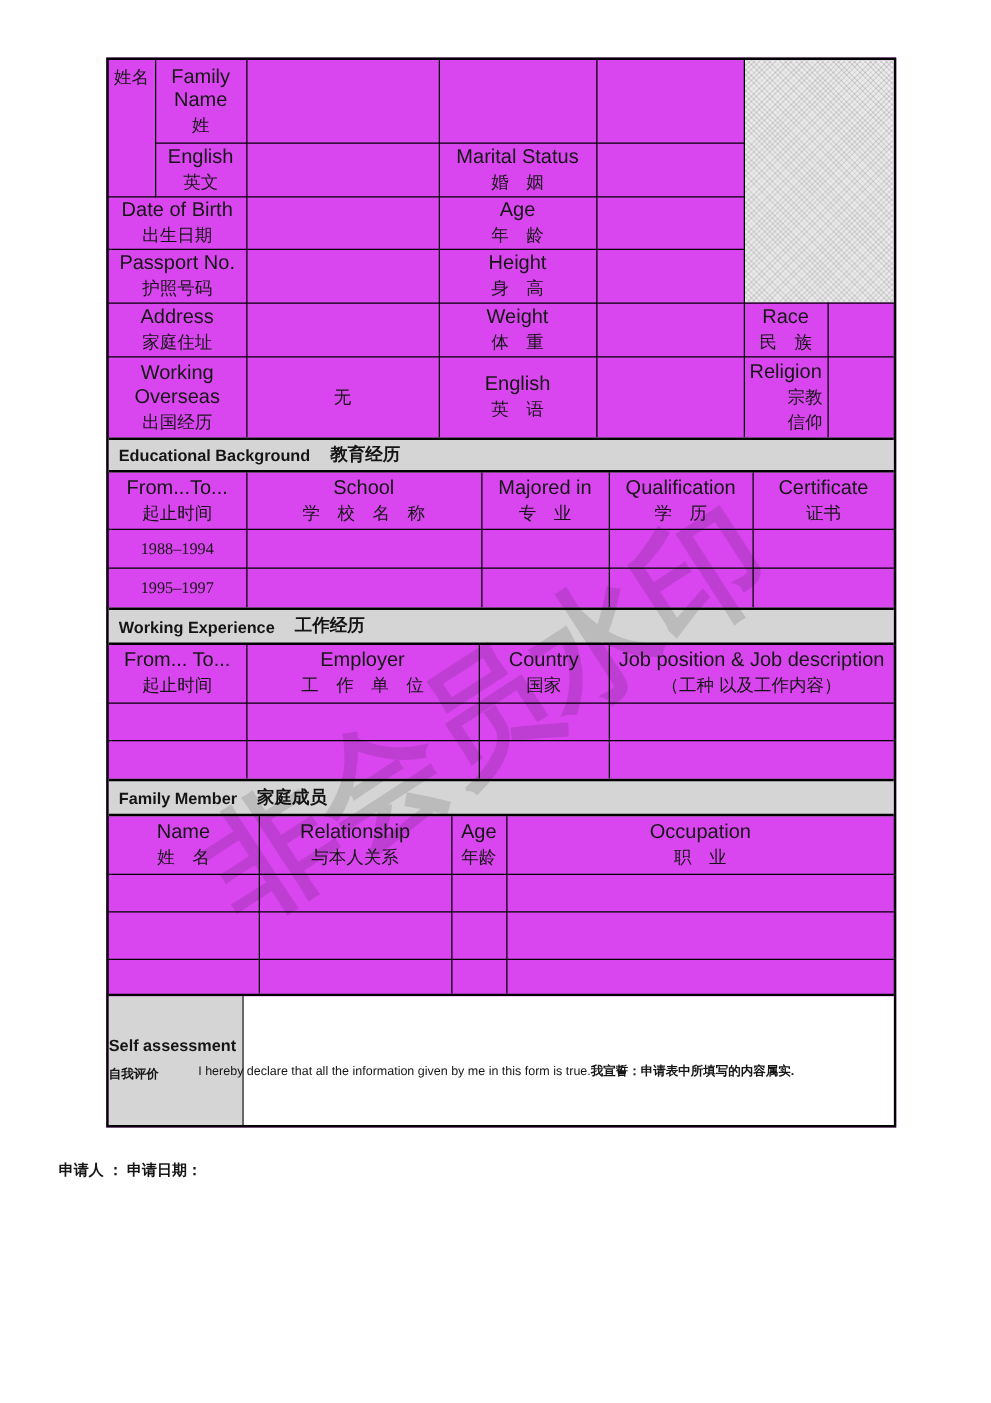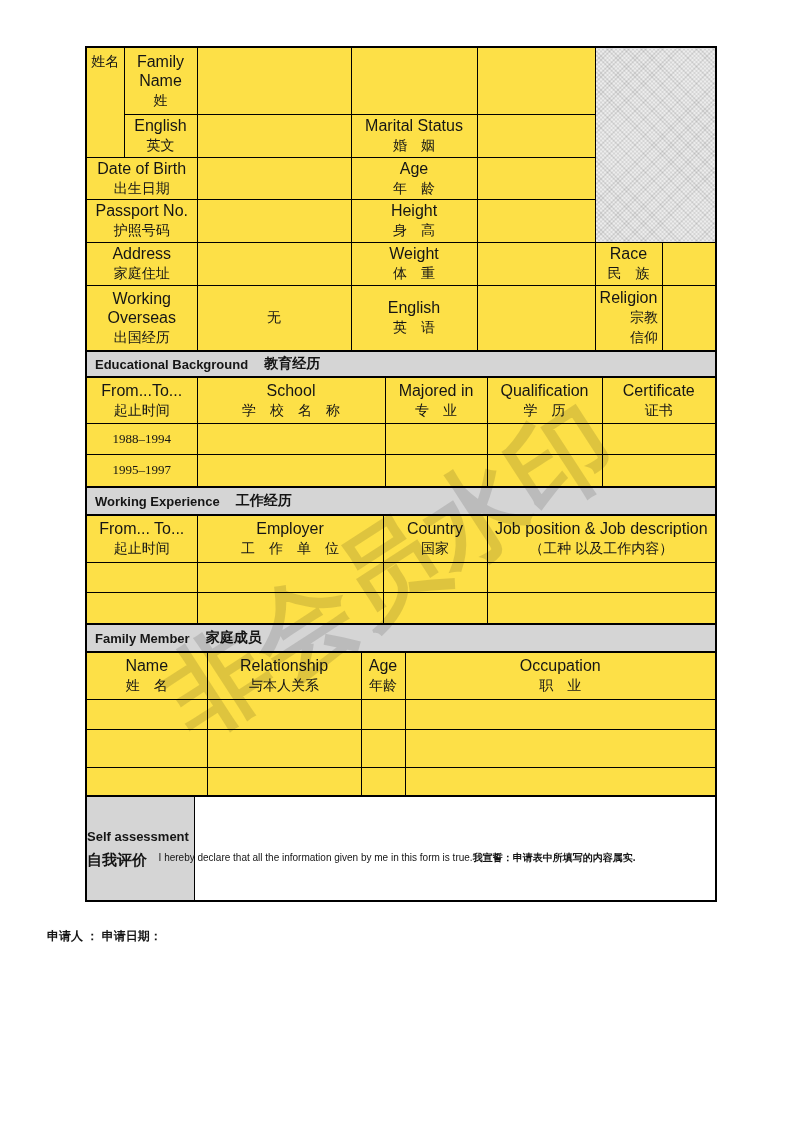--- a/index.html
+++ b/index.html
@@ -9,21 +9,21 @@
     background:#ffffff;
     font-family:"Liberation Sans","DejaVu Sans",sans-serif;
     color:#151515;
     overflow:hidden;
   }
 
   .form {
     position:absolute; left:85px; top:46px; width:628px;
     border:2px solid #000;
     box-sizing:content-box;
-    background:#fde047;
+    background:#d946ef;
   }
 
   table.ft { border-collapse:collapse; table-layout:fixed; width:628px; }
   table.ft td { border:1px solid #000; padding:0; text-align:center; vertical-align:middle; overflow:hidden; }
   table.ft tr:first-child > td { border-top:none; }
   table.ft tr:last-child  > td { border-bottom:none; }
   table.ft td:first-child { border-left:none; }
   table.ft td:last-child  { border-right:none; }
 
   .h66{height:66px}.h43{height:43px}.h42{height:42px}.h65{height:65px}
@@ -57,21 +57,21 @@
 
   .year { font-family:"Liberation Serif","DejaVu Serif",serif; font-weight:normal; font-size:13px; }
 
   .self-row { display:flex; border-top:2px solid #000; height:103px; }
   .self-label {
     width:108px; background:#d5d5d5; border-right:1px solid #000;
     display:flex; flex-direction:column; justify-content:center; align-items:flex-start;
     box-sizing:border-box;
   }
   .self-label .en { font-weight:bold; font-size:13px; line-height:22px; }
-  .self-label .zh { font-weight:bold; font-size:15px; line-height:24px; }
+  .self-label .zh { font-weight:bold; font-size:10px; line-height:24px; }
   .self-content { flex:1; background:#fff; }
 
   .declaration {
     position:absolute; left:47px; top:851px; width:700px;
     font-size:10px; line-height:13px; white-space:nowrap;text-align:center;
   }
   .declaration .zh-part { font-weight:600; }
   .applicant-line { position:absolute; left:47px; top:928px; font-size:12px; font-weight:bold; }
   .applicant-line .gap { display:inline-block;text-align:right; }
 

